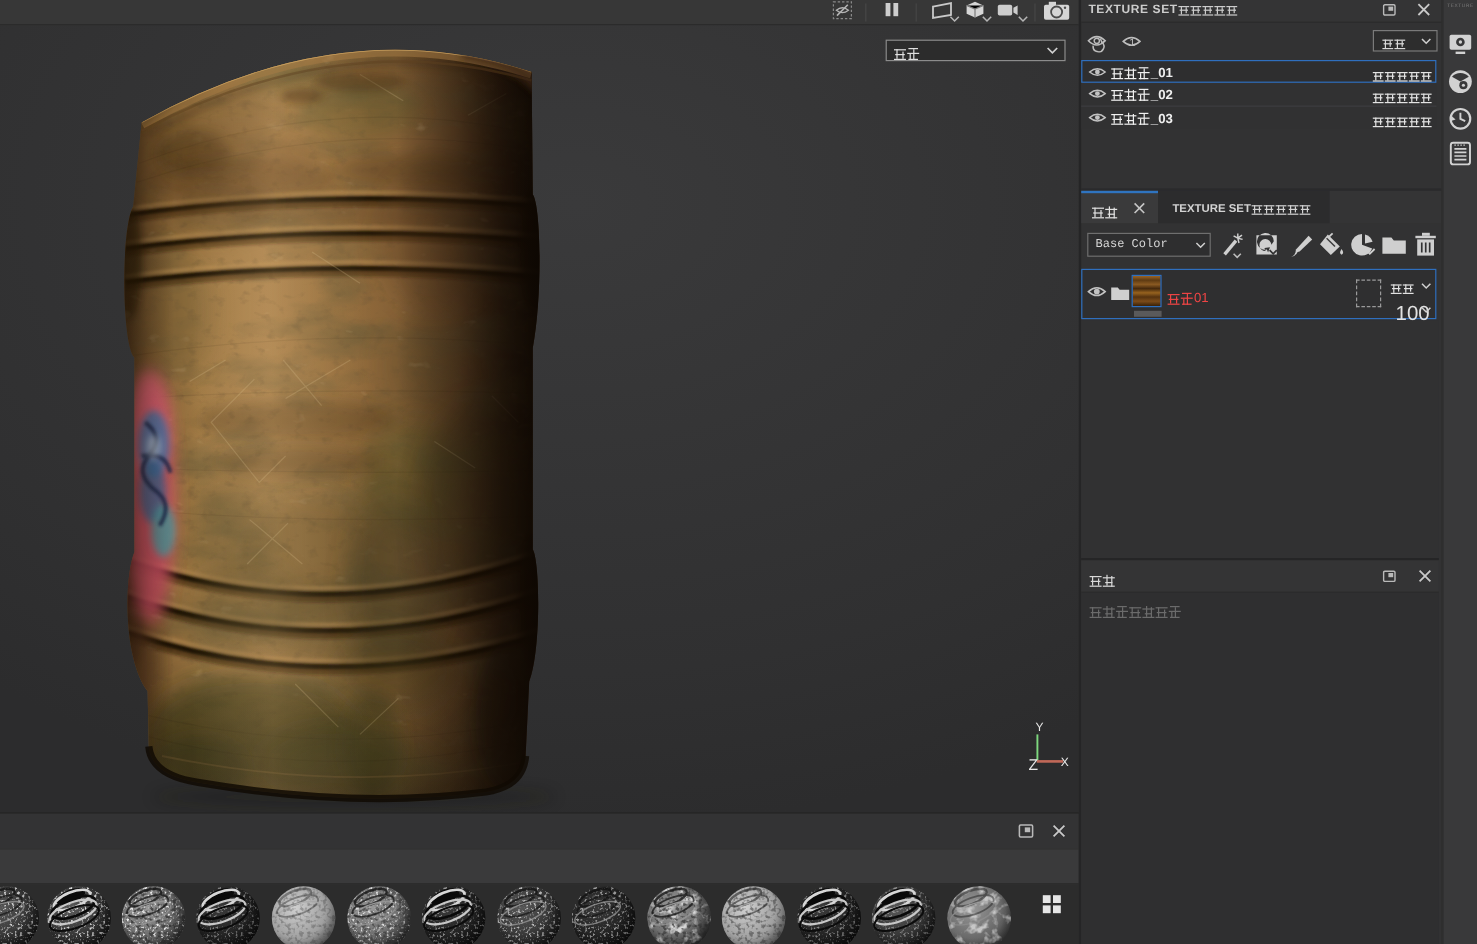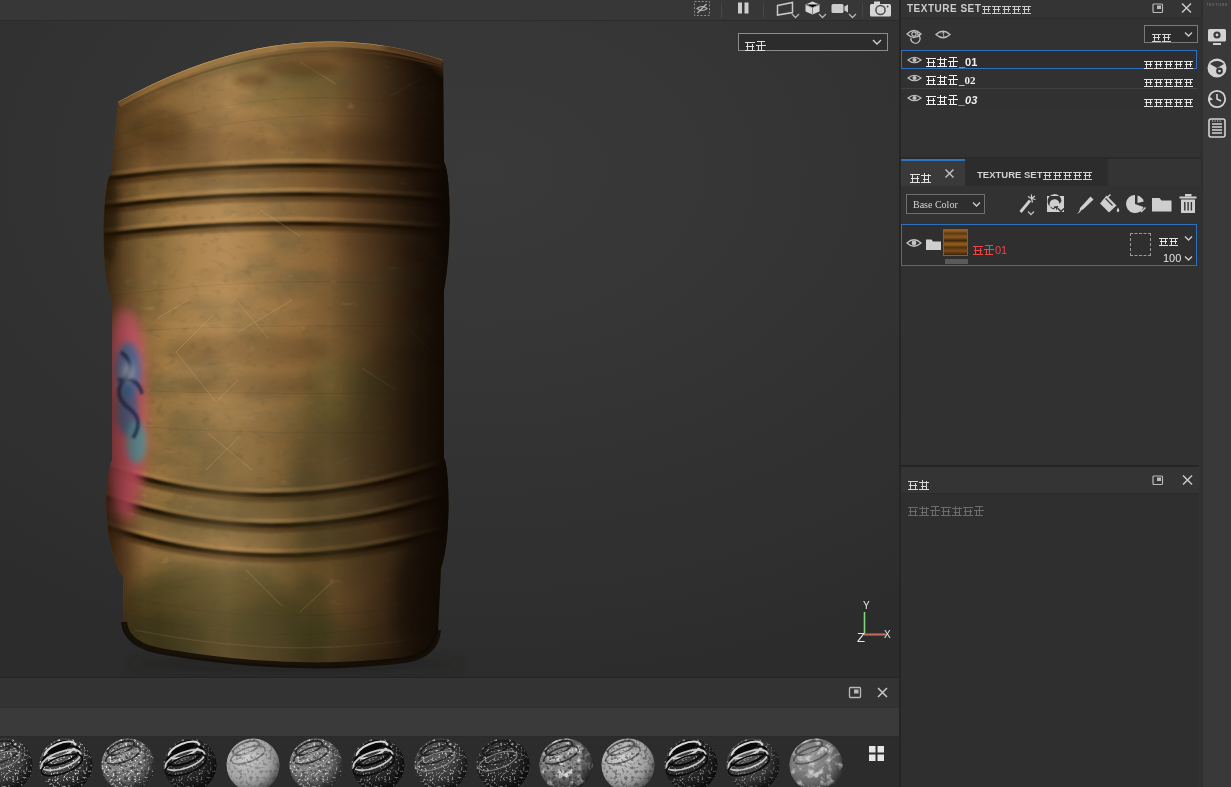--- a/index.html
+++ b/index.html
@@ -484,43 +484,43 @@
 </svg>
 <div class="abs" style="left:926px;top:55px;color:#f0f0f0;font-weight:bold;font-size:11px;">
  <span class="zh"></span><span class="zh b"></span><span class="zh c"></span><span style="vertical-align:middle;">_01</span></div>
 <div class="abs" style="left:1144px;top:55px;color:#e4e4e4;"><span class="zh s"></span><span class="zh s b"></span><span class="zh s c"></span><span class="zh s"></span><span class="zh s b"></span></div>
 
 <svg class="abs" style="left:906px;top:72px;" width="18" height="12">
  <path d="M2 6 Q8.5 0.5 15 6 Q8.5 11.5 2 6 Z" fill="none" stroke="#c2c2c2" stroke-width="1.2"></path>
  <circle cx="8.5" cy="6" r="2" fill="#c2c2c2"></circle>
 </svg>
 <div class="abs" style="left:926px;top:73px;color:#f0f0f0;font-weight:bold;font-size:11px;">
- <span class="zh"></span><span class="zh b"></span><span class="zh c"></span><span style="vertical-align:middle;font-family:Liberation Serif, serif;">_02</span></div>
+ <span class="zh"></span><span class="zh b"></span><span class="zh c"></span><span style="vertical-align:middle;">_02</span></div>
 <div class="abs" style="left:1144px;top:73px;color:#e4e4e4;"><span class="zh s"></span><span class="zh s b"></span><span class="zh s c"></span><span class="zh s"></span><span class="zh s b"></span></div>
 
 <svg class="abs" style="left:906px;top:92px;" width="18" height="12">
  <path d="M2 6 Q8.5 0.5 15 6 Q8.5 11.5 2 6 Z" fill="none" stroke="#c2c2c2" stroke-width="1.2"></path>
  <circle cx="8.5" cy="6" r="2" fill="#c2c2c2"></circle>
 </svg>
 <div class="abs" style="left:926px;top:93px;color:#f0f0f0;font-weight:bold;font-size:11px;">
- <span class="zh"></span><span class="zh b"></span><span class="zh c"></span><span style="vertical-align:middle;font-style:italic;">_03</span></div>
+ <span class="zh"></span><span class="zh b"></span><span class="zh c"></span><span style="vertical-align:middle;">_03</span></div>
 <div class="abs" style="left:1144px;top:93px;color:#e4e4e4;"><span class="zh s"></span><span class="zh s b"></span><span class="zh s c"></span><span class="zh s"></span><span class="zh s b"></span></div>
 
 <div class="abs" style="left:901px;top:157px;width:300px;height:2px;background:#2a2a2b;"></div>
 
 <div class="abs" style="left:901px;top:159px;width:300px;height:27px;background:#343435;"></div>
 <div class="abs" style="left:901px;top:159px;width:64px;height:27px;background:#3a3a3b;border-top:2px solid #2f74c0;"></div>
 <div class="abs" style="left:965px;top:159px;width:143px;height:27px;background:#2c2c2d;"></div>
 <div class="abs" style="left:910px;top:168px;color:#e2e2e2;"><span class="zh"></span><span class="zh b"></span></div>
 <svg class="abs" style="left:944px;top:168px;" width="11" height="11">
  <path d="M1.5 1.5 L9.5 9.5 M9.5 1.5 L1.5 9.5" stroke="#c4c4c4" stroke-width="1.4"></path>
 </svg>
 <div class="abs" style="left:977px;top:169px;color:#d2d2d2;font-size:9.5px;font-weight:bold;">TEXTURE SET<span class="zh s" style="margin-left:1px;"></span><span class="zh s b"></span><span class="zh s c"></span><span class="zh s"></span><span class="zh s b"></span></div>
 
-<div class="abs" style="left:906px;top:194px;width:79px;height:20px;background:#2e2e2f;border:1px solid #6f6f6f;color:#d6d6d6;font-family:Liberation Serif, serif;font-size:10px;">
+<div class="abs" style="left:906px;top:194px;width:103px;height:20px;background:#2e2e2f;border:1px solid #6f6f6f;color:#d6d6d6;font-family:Liberation Mono, monospace;font-size:10px;">
  <span style="position:absolute;left:6px;top:4px;">Base Color</span>
  <svg class="abs" style="right:3px;top:6px;" width="9" height="7">
       <path d="M1 1.5 L4.5 5 L8 1.5" stroke="#cfcfcf" stroke-width="1.3" fill="none"></path>
     </svg>
 </div>
 <svg class="abs" style="left:1018px;top:193px;" width="180" height="24">
 
  <path d="M2.5 19 L12 7.5" stroke="#cfcfcf" stroke-width="2.8" fill="none"></path>
  <g stroke="#cfcfcf" stroke-width="1.2" fill="none">
   <path d="M13.5 5.5 l0 -4 M13.5 5.5 l3.5 -2.5 M13.5 5.5 l4 1 M13.5 5.5 l1 4 M13.5 5.5 l-3.5 -2"></path>
@@ -563,21 +563,21 @@
 background:linear-gradient(180deg,#9a6426 0%,#5e3a12 14%,#8a5a22 28%,#45280c 42%,#96621f 56%,#55320f 70%,#7c4c1a 84%,#3a2108 100%);"></div>
 <div class="abs" style="left:945px;top:259px;width:23px;height:5px;background:#5a5a5b;"></div>
 <div class="abs" style="left:973px;top:240px;color:#ef4444;"><span class="zh"></span><span class="zh c"></span><span style="vertical-align:middle;font-size:11px;">01</span></div>
 
 <div class="abs" style="left:1130px;top:233px;width:21px;height:23px;border:1px dashed #9a9a9a;"></div>
 
 <div class="abs" style="left:1159px;top:232px;color:#e2e2e2;"><span class="zh s"></span><span class="zh s b"></span></div>
 <svg class="abs" style="left:1184px;top:235px;" width="9" height="7">
     <path d="M1 1.5 L4.5 5 L8 1.5" stroke="#cfcfcf" stroke-width="1.3" fill="none"></path>
   </svg>
-<div class="abs" style="left:1163px;top:252px;color:#e2e2e2;font-size:11px;">100</div>
+<div class="abs" style="left:1163px;top:252px;color:#e2e2e2;font-size:17px;">100</div>
 <svg class="abs" style="left:1184px;top:255px;" width="9" height="7">
     <path d="M1 1.5 L4.5 5 L8 1.5" stroke="#cfcfcf" stroke-width="1.3" fill="none"></path>
   </svg>
 
 <div class="abs" style="left:901px;top:267px;width:298px;height:198px;background:#313132;"></div>
 
 <div class="abs" style="left:901px;top:465px;width:298px;height:2px;background:#252526;"></div>
 <div class="abs" style="left:901px;top:467px;width:298px;height:27px;background:#343435;border-bottom:1px solid #2b2b2b;"></div>
 <div class="abs" style="left:908px;top:475px;color:#d8d8d8;"><span class="zh"></span><span class="zh b"></span></div>
 <svg class="abs" style="left:1152px;top:475px;" width="12" height="11">

